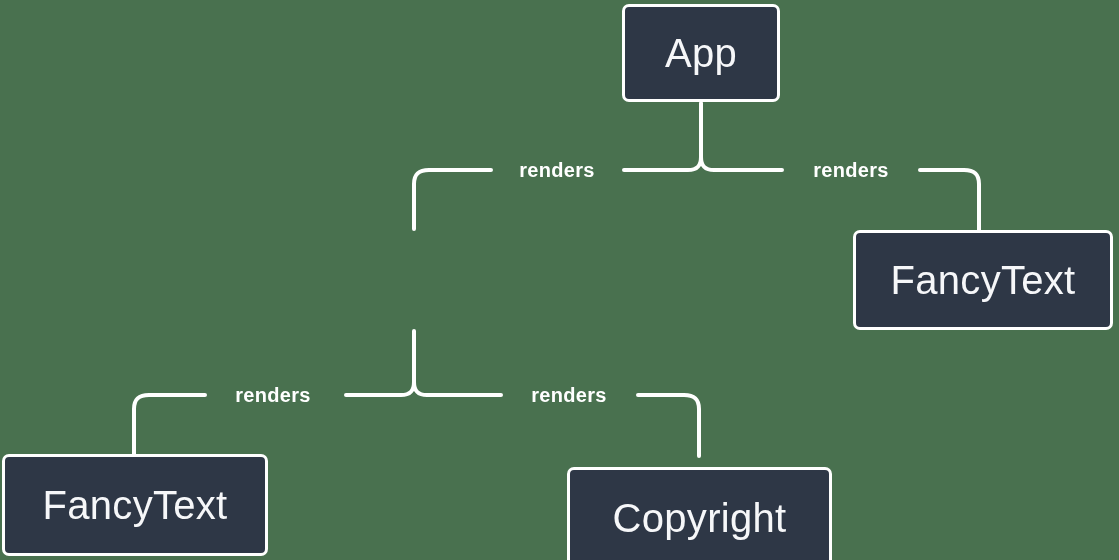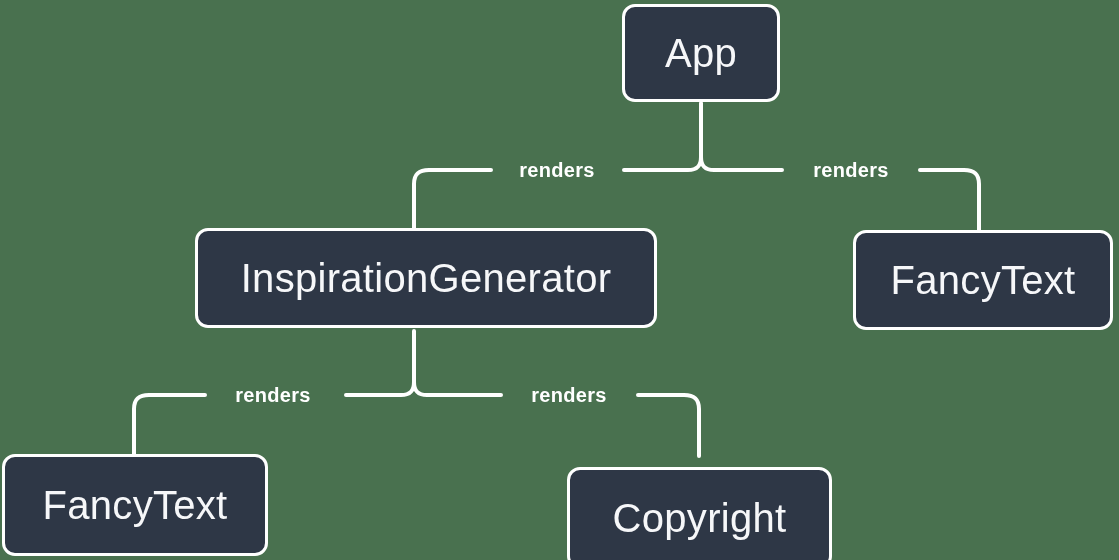--- a/index.html
+++ b/index.html
@@ -28,21 +28,21 @@
     fill: none;
     stroke: var(--connector);
     stroke-width: 4;
     stroke-linecap: round;
   }
   .node {
     position: absolute;
     box-sizing: border-box;
     background: var(--node-fill);
     border: 3px solid var(--node-border);
-    border-radius: 13px;
+    border-radius: 7px;
     display: flex;
     align-items: center;
     justify-content: center;
     color: var(--node-text);
     font-size: 40px;
     font-weight: 500;
     letter-spacing: 0.3px;
     white-space: nowrap;
   }
   .edge-label {
@@ -75,21 +75,20 @@
 
     <path d="M701 157 C701 166 705 170 714 170 H782 M920 170 H964 C974 170 979 174 979 184 V231"></path>
 
     <path d="M414 331 V382 C414 391 410 395 401 395 H346 M205 395 H149 C139 395 134 399 134 409 V455"></path>
 
     <path d="M414 382 C414 391 418 395 427 395 H501 M638 395 H684 C694 395 699 399 699 409 V456"></path>
   </svg>
 
   <div class="node" id="node-app">App</div>
 
-  <div class="node" id="node-ig">InspirationGenerator</div>
 
   <div class="node" id="node-ft-top">FancyText</div>
 
   <div class="node" id="node-ft-bottom">FancyText</div>
 
   <div class="node" id="node-copyright">Copyright</div>
 
   <span class="edge-label" id="edge-label-1">renders</span>
 
   <span class="edge-label" id="edge-label-2">renders</span>

